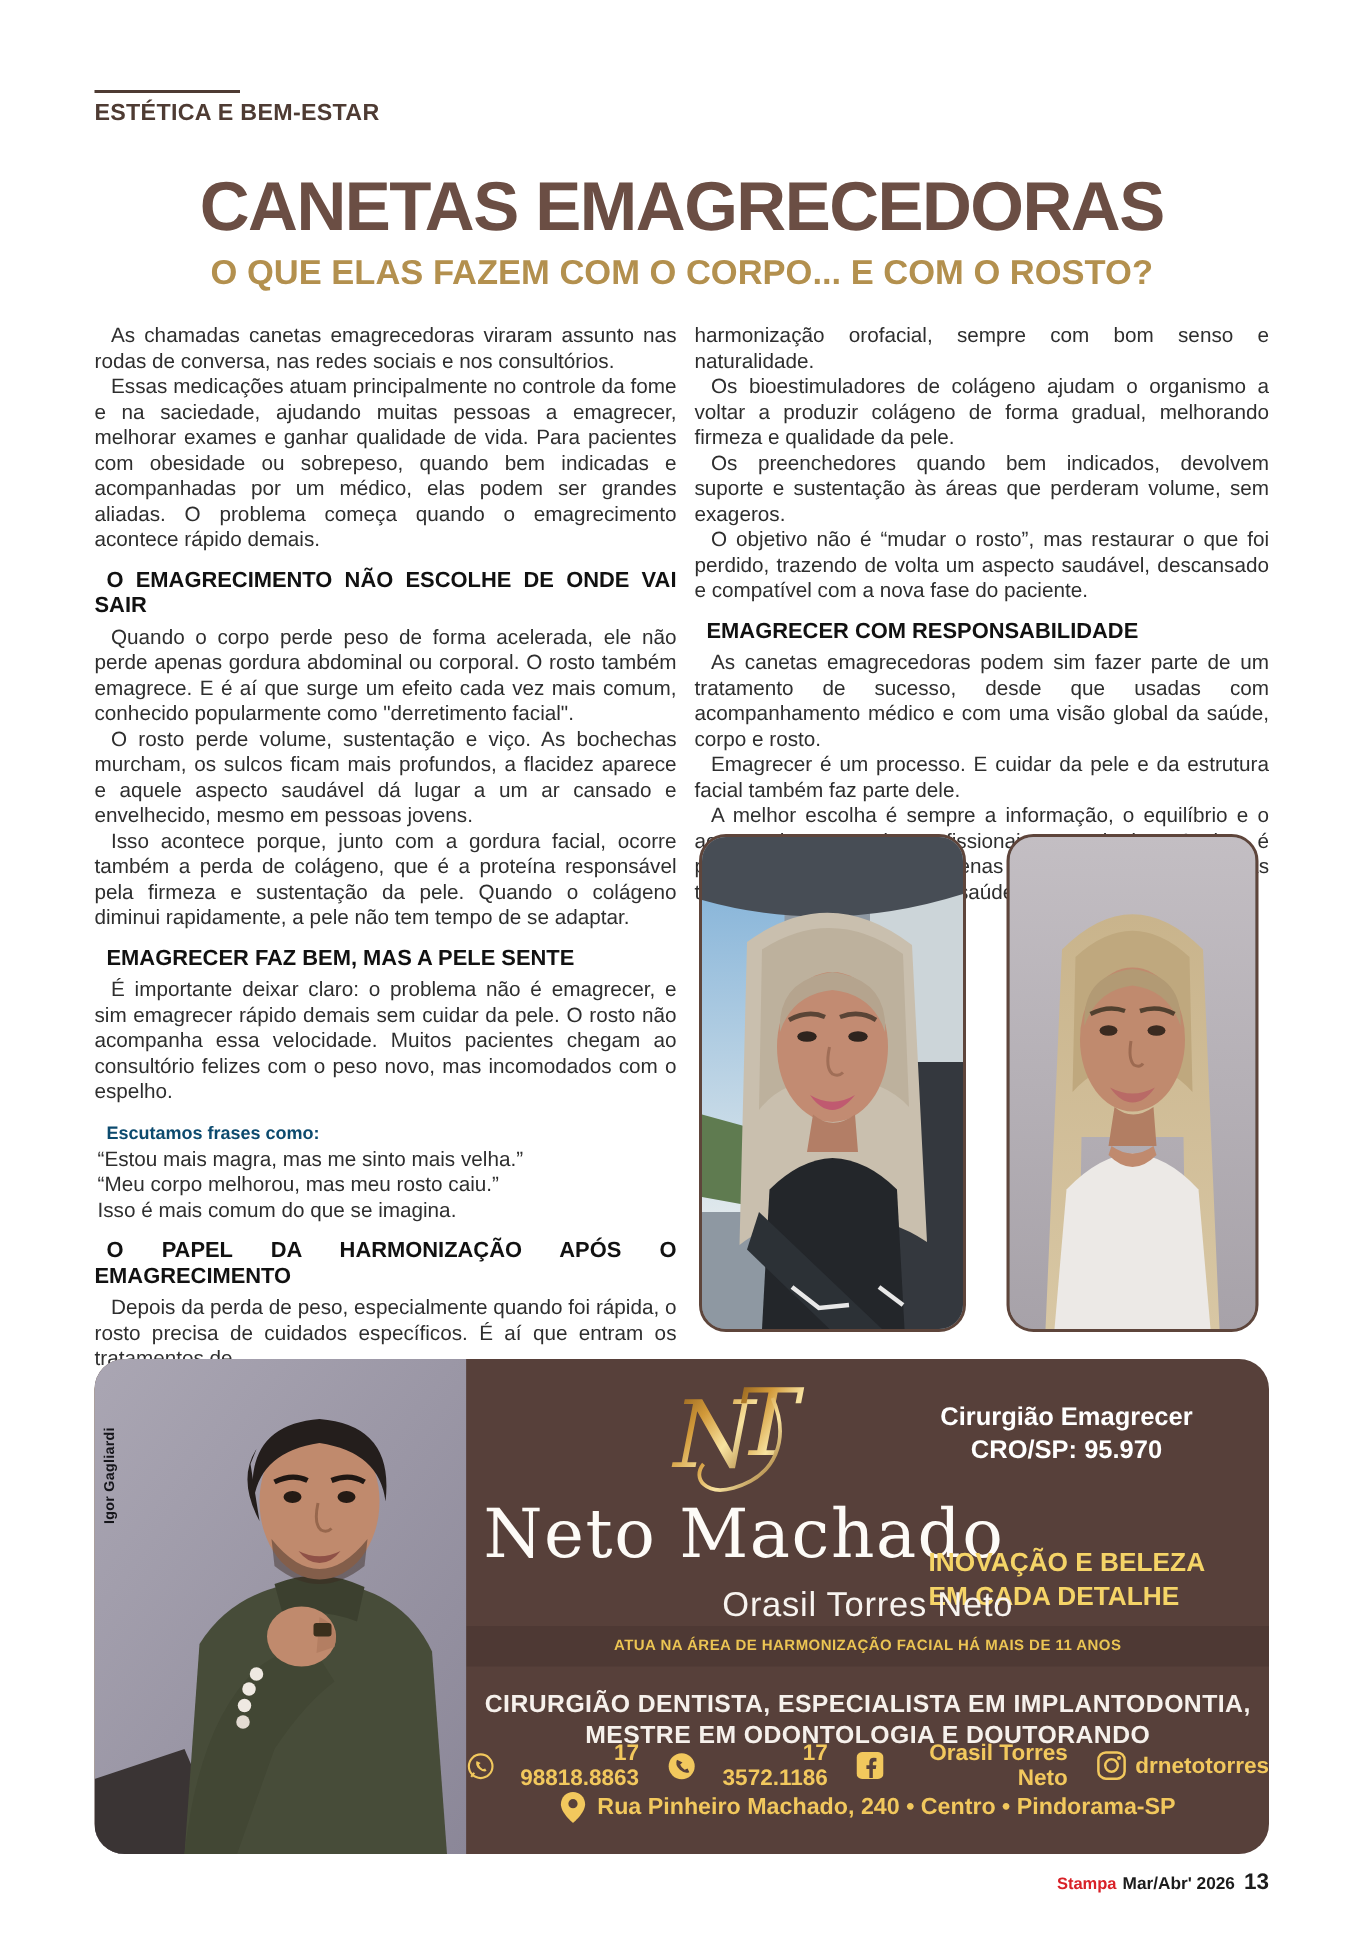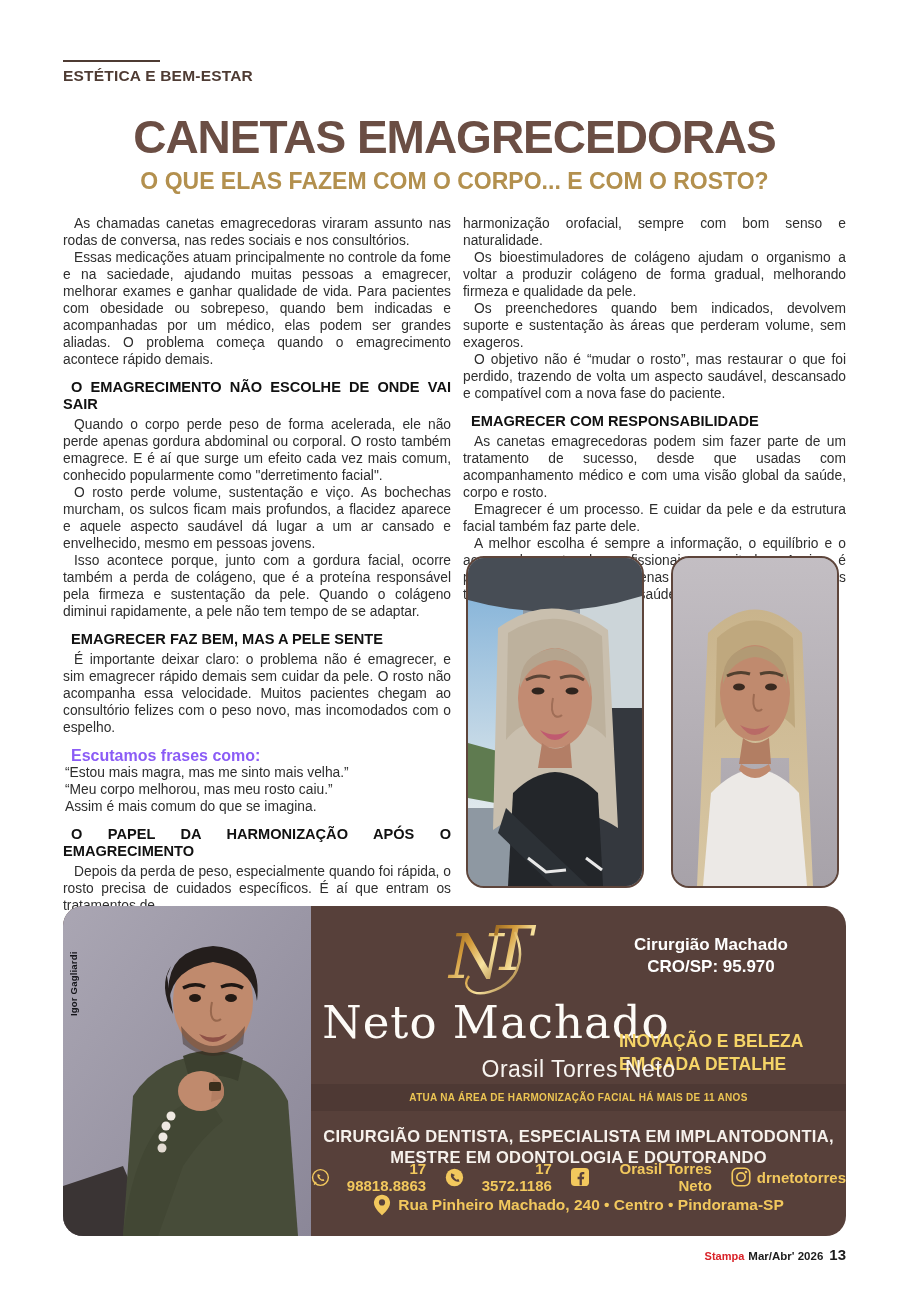--- a/index.html
+++ b/index.html
@@ -16,21 +16,21 @@
   .subtitle{position:absolute;left:0;top:168px;width:909px;margin:0;text-align:center;
          font-size:23px;font-weight:800;color:#b3904e;}
 
   
   .col{position:absolute;top:215px;font-size:13.8px;line-height:17px;text-align:justify;color:#2e2e2e;}
   .col-left{left:63px;width:388px;}
   .col-right{left:463px;width:383px;}
   .col p{margin:0;text-indent:11px;}
   .col p.noindent{text-indent:0;}
   .col .h{margin:11px 0 3px;font-size:14.6px;font-weight:800;color:#111;text-indent:8px;}
-  .col .sub{margin:11px 0 0;font-size:16px;font-weight:800;color:#8b5cf6;text-indent:8px;}
+  .col .sub{margin:11px 0 0;font-size:12px;font-weight:800;color:#0c4a6e;text-indent:8px;}
   .col .q{margin:0;text-indent:2px;}
 
   
   .photo{position:absolute;top:556px;height:328px;border:2px solid #5e453b;border-radius:18px;
          overflow:hidden;background:#888;}
   .photo svg{display:block;width:100%;height:100%;}
   .photo-before{left:466px;width:174px;}
   .photo-after{left:671px;width:164px;}
 
   
@@ -83,21 +83,21 @@
     <p>Essas medicações atuam principalmente no controle da fome e na saciedade, ajudando muitas pessoas a emagrecer, melhorar exames e ganhar qualidade de vida. Para pacientes com obesidade ou sobrepeso, quando bem indicadas e acompanhadas por um médico, elas podem ser grandes aliadas. O problema começa quando o emagrecimento acontece rápido demais.</p>
     <div class="h">O EMAGRECIMENTO NÃO ESCOLHE DE ONDE VAI SAIR</div>
     <p>Quando o corpo perde peso de forma acelerada, ele não perde apenas gordura abdominal ou corporal. O rosto também emagrece. E é aí que surge um efeito cada vez mais comum, conhecido popularmente como "derretimento facial".</p>
     <p>O rosto perde volume, sustentação e viço. As bochechas murcham, os sulcos ficam mais profundos, a flacidez aparece e aquele aspecto saudável dá lugar a um ar cansado e envelhecido, mesmo em pessoas jovens.</p>
     <p>Isso acontece porque, junto com a gordura facial, ocorre também a perda de colágeno, que é a proteína responsável pela firmeza e sustentação da pele. Quando o colágeno diminui rapidamente, a pele não tem tempo de se adaptar.</p>
     <div class="h">EMAGRECER FAZ BEM, MAS A PELE SENTE</div>
     <p>É importante deixar claro: o problema não é emagrecer, e sim emagrecer rápido demais sem cuidar da pele. O rosto não acompanha essa velocidade. Muitos pacientes chegam ao consultório felizes com o peso novo, mas incomodados com o espelho.</p>
     <div class="sub">Escutamos frases como:</div>
     <p class="q">“Estou mais magra, mas me sinto mais velha.”</p>
     <p class="q">“Meu corpo melhorou, mas meu rosto caiu.”</p>
-    <p class="q">Assim é mais comum do que se imagina.</p>
+    <p class="q">Isso é mais comum do que se imagina.</p>
     <div class="h">O PAPEL DA HARMONIZAÇÃO APÓS O EMAGRECIMENTO</div>
     <p>Depois da perda de peso, especialmente quando foi rápida, o rosto precisa de cuidados específicos. É aí que entram os tratamentos de</p>
   </div>
 
   <div class="col col-right">
     <p class="noindent">harmonização orofacial, sempre com bom senso e naturalidade.</p>
     <p>Os bioestimuladores de colágeno ajudam o organismo a voltar a produzir colágeno de forma gradual, melhorando firmeza e qualidade da pele.</p>
     <p>Os preenchedores quando bem indicados, devolvem suporte e sustentação às áreas que perderam volume, sem exageros.</p>
     <p>O objetivo não é “mudar o rosto”, mas restaurar o que foi perdido, trazendo de volta um aspecto saudável, descansado e compatível com a nova fase do paciente.</p>
     <div class="h">EMAGRECER COM RESPONSABILIDADE</div>
@@ -215,21 +215,21 @@
           </linearGradient>
         </defs>
         <text x="18" y="66" font-family="DejaVu Serif, Liberation Serif, serif" font-style="italic" font-size="62" fill="url(#gold)">N</text>
         <text x="60" y="58" font-family="DejaVu Serif, Liberation Serif, serif" font-style="italic" font-size="62" fill="url(#gold)">T</text>
         <path d="M84,20 C96,48 86,72 58,80 C40,85 30,74 38,64" stroke="url(#gold)" stroke-width="2.5" fill="none"></path>
       </svg>
 
       <div class="brand">Neto Machado</div>
 
       <div class="cred">
-        <div>Cirurgião Machado</div>
+        <div>Cirurgião Emagrecer</div>
         <div>CRO/SP: 95.970</div>
       </div>
 
       <div class="tagline">
         <div>INOVAÇÃO E BELEZA</div>
         <div>EM CADA DETALHE</div>
       </div>
 
       <div class="person-name">Orasil Torres Neto</div>
 

